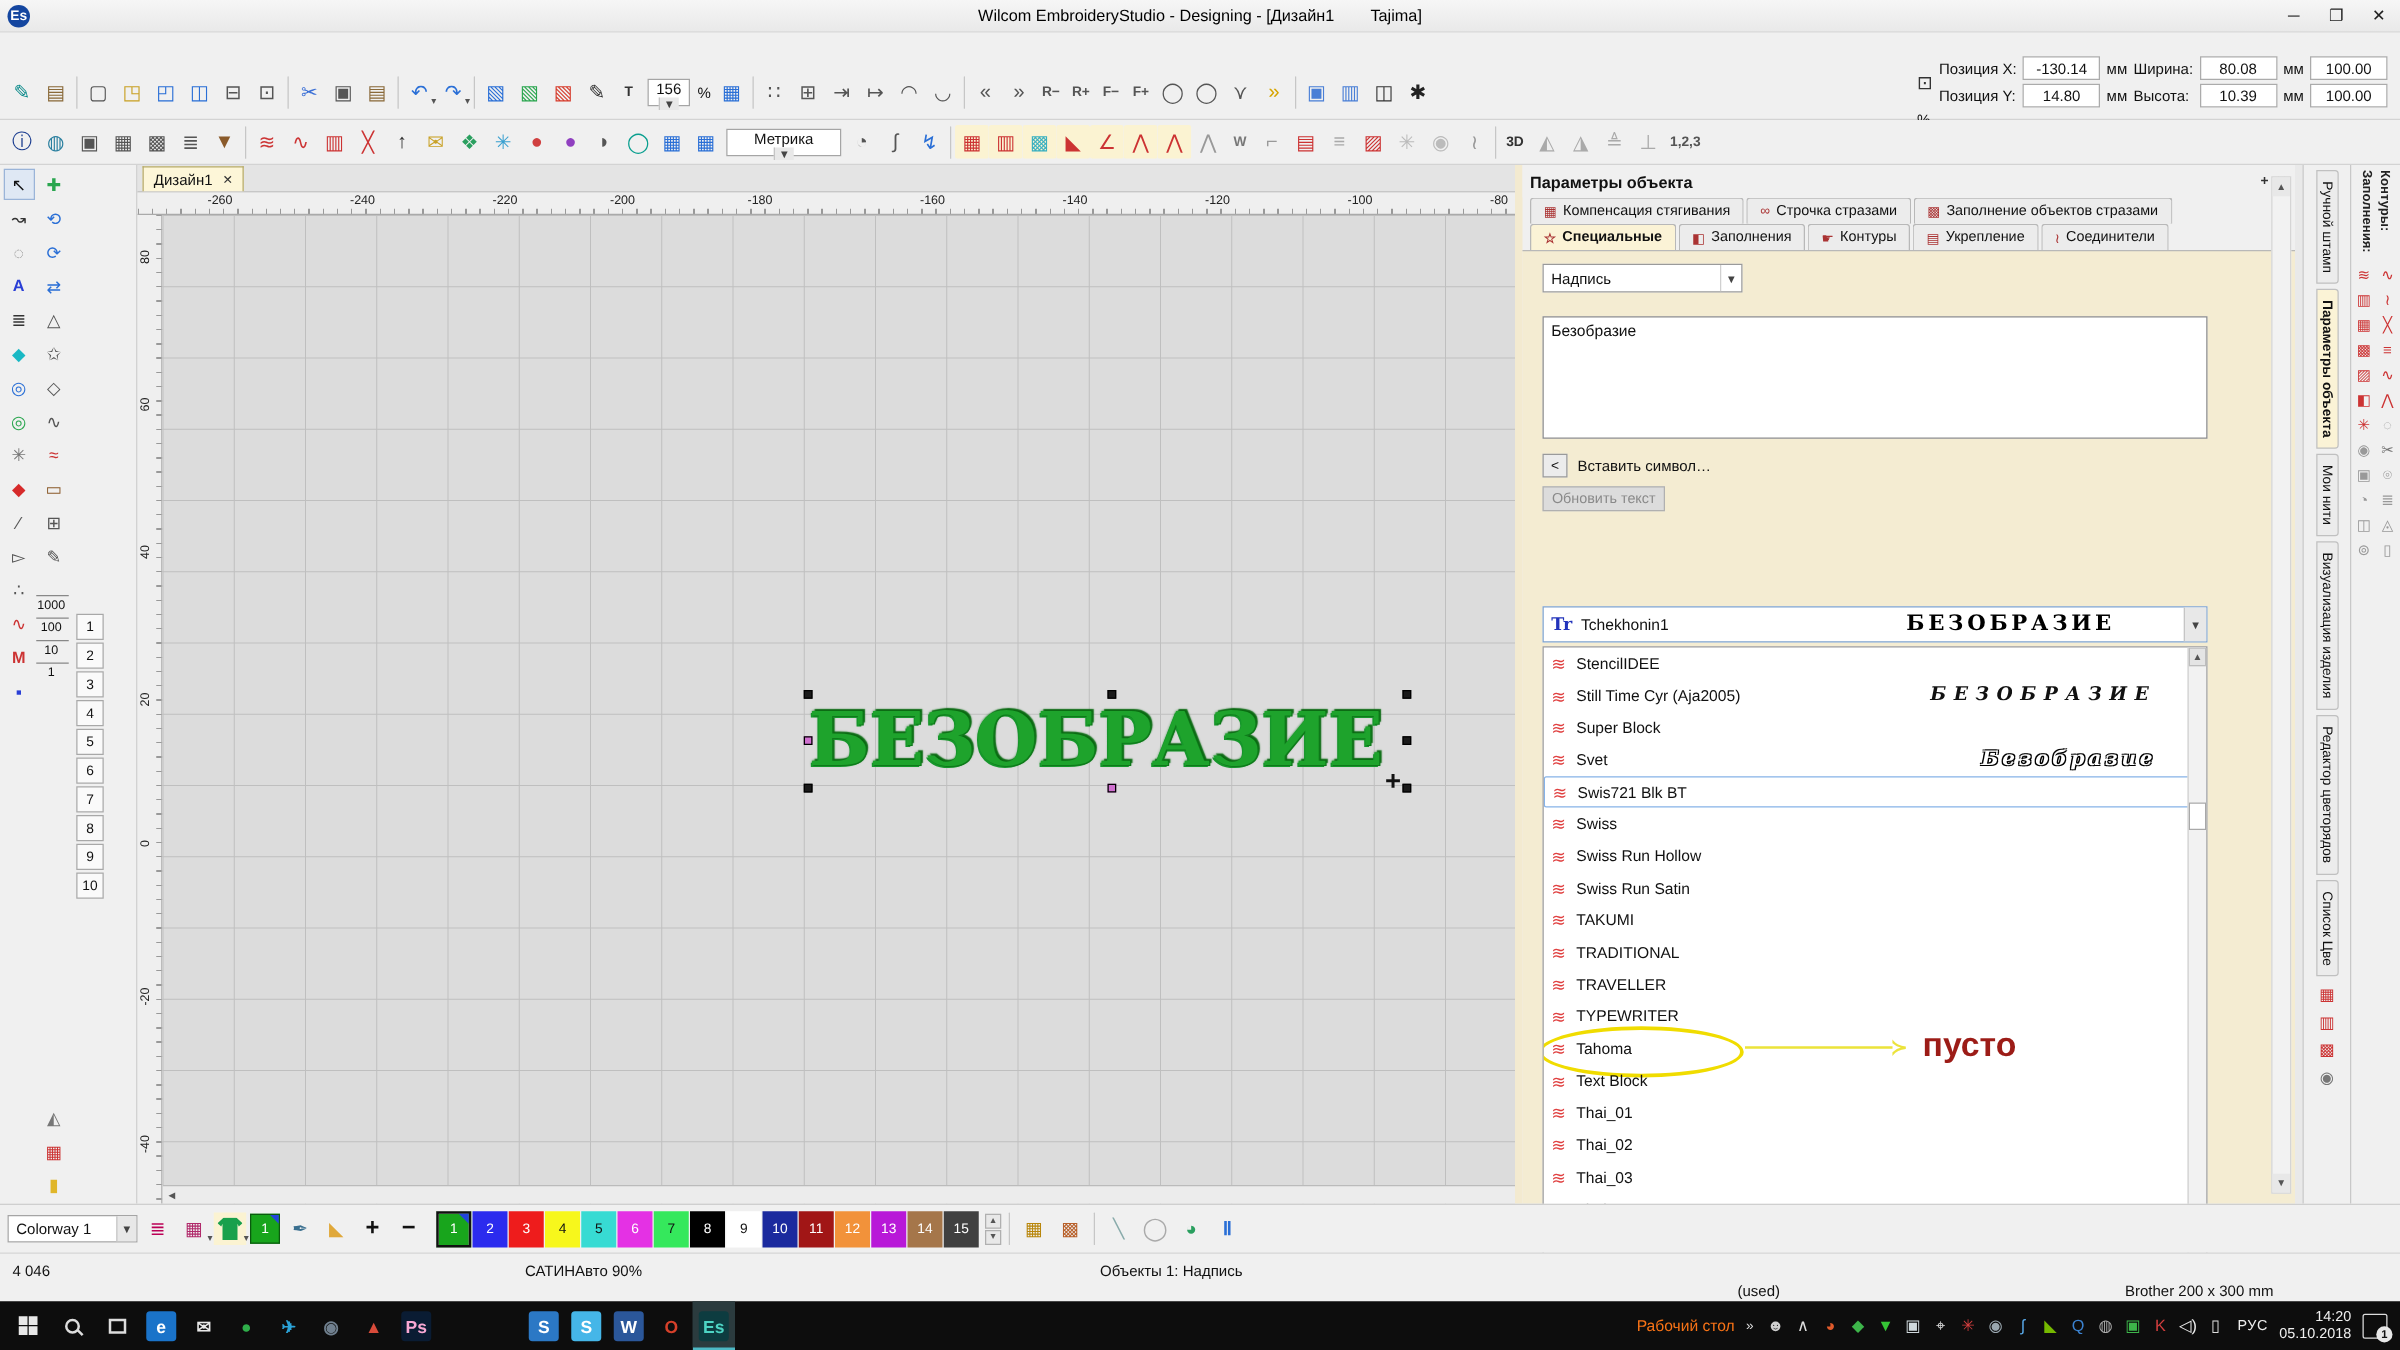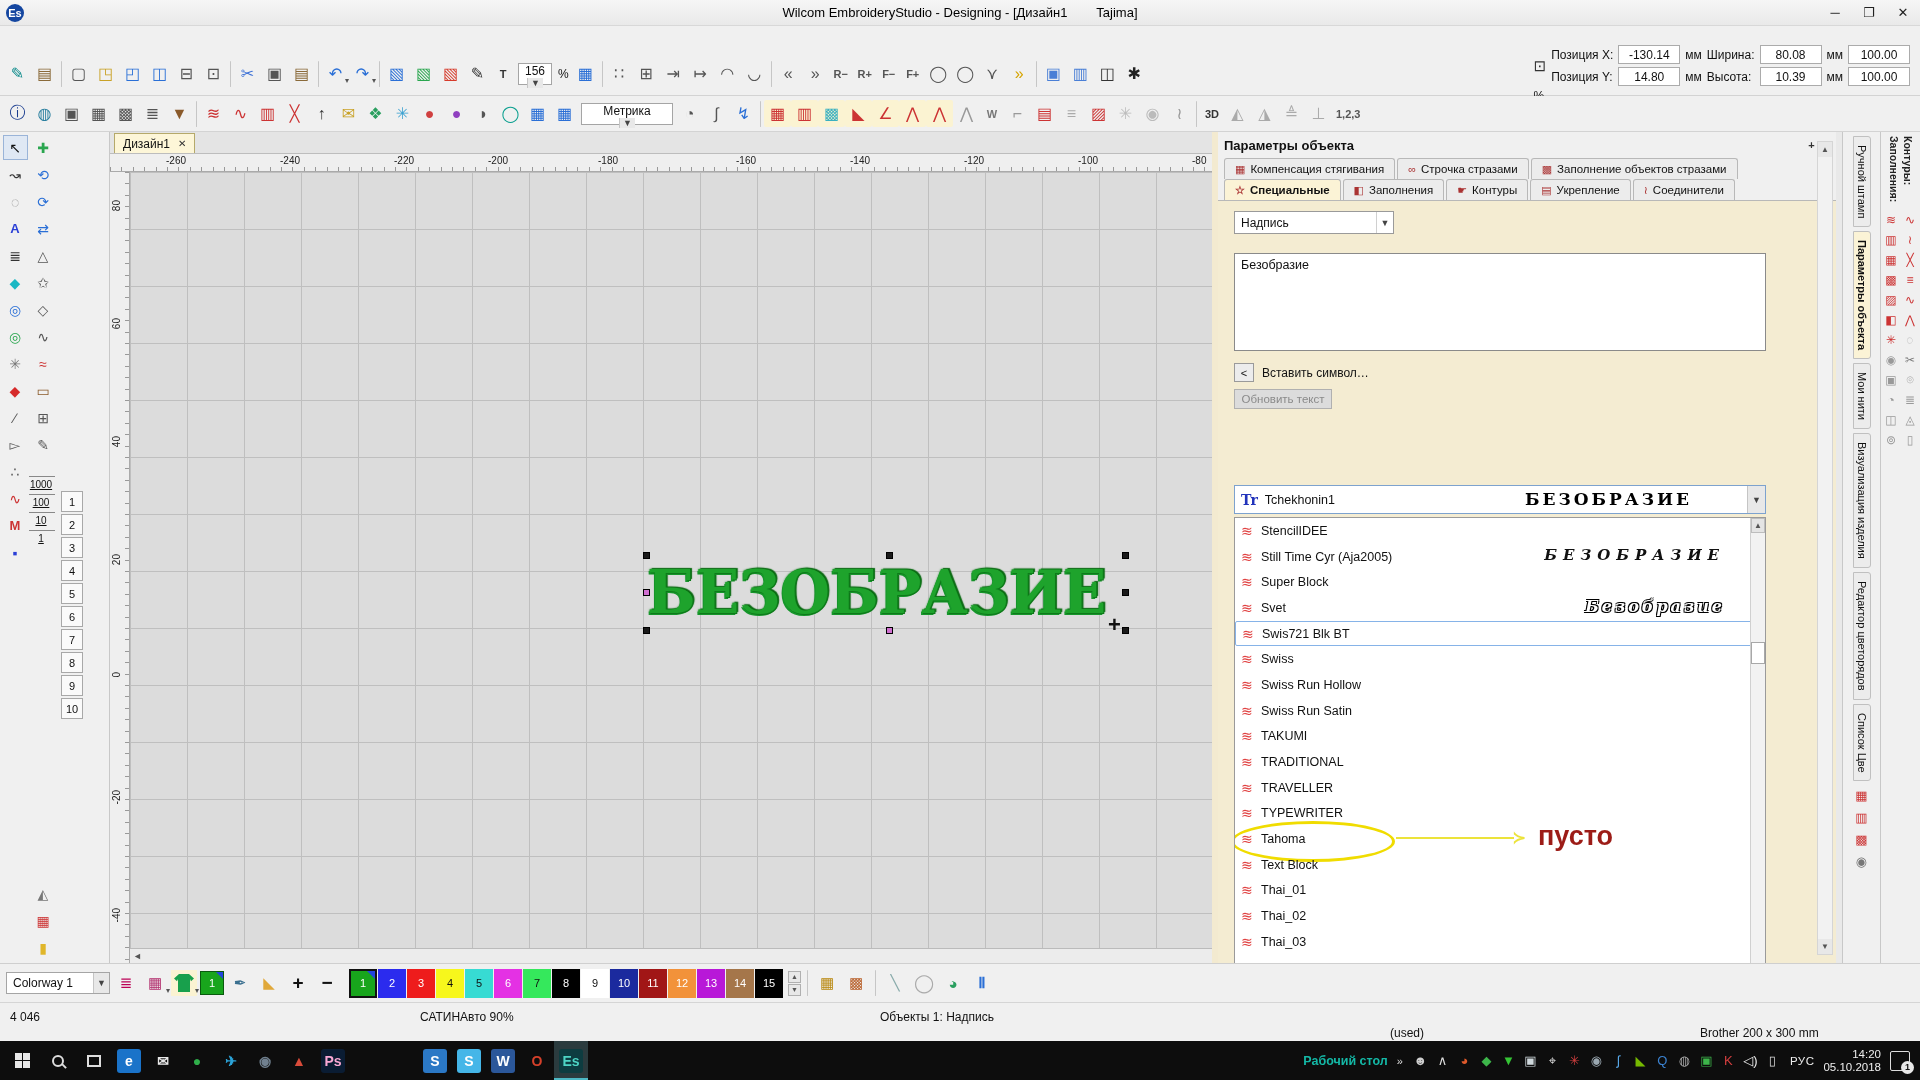--- a/index.html
+++ b/index.html
@@ -45,21 +45,21 @@
     display:flex;padding:2px 1px;}
   .tcol{display:flex;flex-direction:column;align-items:center;}
   .tcol1{width:28px;}.tcol2{width:28px;}
   .tool{width:25px;height:25px;display:flex;align-items:center;justify-content:center;font-size:14px;
     border:1px solid transparent;margin:1px 0;}
   .tool.a{background:#dfe8f4;border:1px solid #9ab4d8;}
   .tool.txt{font-weight:bold;font-size:13px;}
   .numcol{width:30px;display:flex;flex-direction:column;align-items:center;margin-top:356px;}
   .numbtn{width:22px;height:21px;border:1px solid #a8a8a8;background:#fafafa;display:flex;align-items:center;
     justify-content:center;font-size:11px;margin:1px 0;}
-  .scale{margin-top:18px;display:flex;flex-direction:column;align-items:flex-end;width:100%;padding-right:2px;text-decoration:underline;}
+  .scale{margin-top:18px;display:flex;flex-direction:column;align-items:flex-end;width:100%;padding-right:2px;}
   .scale span{font-size:10px;border-top:1px solid #888;padding:2px 2px 4px 0;width:100%;text-align:center;}
   .ybottom{margin-top:auto;display:flex;flex-direction:column;align-items:center;}
   
   .workspace{position:absolute;left:110px;top:0;bottom:0;width:1102px;background:#dcdcdc;}
   .doctabs{height:22px;background:#e4e4e4;border-bottom:1px solid #bdbdbd;display:flex;align-items:flex-end;padding-left:4px;}
   .doctab{height:20px;background:#fdf6d8;border:1px solid #b5a96a;border-bottom:none;display:flex;align-items:center;
     padding:0 8px;font-size:12px;gap:8px;}
   .doctab .x{font-size:10px;color:#333;}
   .hruler{position:relative;height:18px;background:#efefef;border-bottom:1px solid #aaa;overflow:hidden;
     background-image:repeating-linear-gradient(to right,#999 0 1px,transparent 1px 11.4px);background-size:100% 5px;
@@ -180,21 +180,21 @@
   .winlogo i{background:#e8e8e8;}
   .magnifier{width:12px;height:12px;border:2px solid #ddd;border-radius:50%;position:relative;}
   .magnifier::after{content:"";position:absolute;width:6px;height:2px;background:#ddd;transform:rotate(45deg);
     right:-5px;bottom:-2px;}
   .taskview{width:14px;height:12px;border:2px solid #ddd;position:relative;background:#0d0d0d;}
   .app{width:34px;height:39px;display:flex;align-items:center;justify-content:center;font-size:16px;flex:none;position:relative;}
   .app .tile{width:24px;height:24px;display:flex;align-items:center;justify-content:center;border-radius:3px;
     font-weight:bold;font-size:14px;}
   .app.active{background:#2b3b3e;box-shadow:inset 0 -2px 0 #4db8c4;}
   .trayzone{margin-left:auto;display:flex;align-items:center;gap:9px;padding-right:6px;}
-  .desklbl{font-size:12.5px;color:#14b8a6;font-weight:bold;}
+  .desklbl{font-size:12.5px;color:#f97316;}
   .chev{font-size:11px;color:#ddd;}
   .tray{width:17px;text-align:center;font-size:13px;flex:none;}
   .lang{font-size:11.5px;letter-spacing:.5px;}
   .clock{text-align:right;font-size:11.5px;line-height:13px;}
   .note{width:20px;height:20px;border:1px solid #ddd;border-radius:2px;position:relative;}
   .note b{position:absolute;right:-5px;bottom:-4px;width:13px;height:13px;border-radius:50%;background:#e8e8e8;
     color:#111;font-size:9px;display:flex;align-items:center;justify-content:center;}
 </style>
 </head>
 <body>
@@ -750,21 +750,21 @@
         <span class="sw dark" style="background: rgb(55, 219, 211);">5</span>
         <span class="sw" style="background: rgb(228, 49, 228);">6</span>
         <span class="sw dark" style="background: rgb(53, 232, 92);">7</span>
         <span class="sw" style="background: rgb(0, 0, 0);">8</span>
         <span class="sw dark" style="background: rgb(255, 255, 255);">9</span>
         <span class="sw" style="background: rgb(27, 42, 158);">10</span>
         <span class="sw" style="background: rgb(161, 22, 22);">11</span>
         <span class="sw" style="background: rgb(242, 146, 58);">12</span>
         <span class="sw" style="background: rgb(184, 24, 216);">13</span>
         <span class="sw" style="background: rgb(165, 118, 74);">14</span>
-        <span class="sw" style="background: #000000;">15</span>
+        <span class="sw" style="background: #404040;">15</span>
       </div>
     <span class="spin">
         <span>▲</span>
         <span>▼</span>
       </span>
     <span class="tbi sep"></span>
     <span class="pic" style="color:#b8860b;">▦</span>
     <span class="pic" style="color:#b8602a;">▩</span>
     <span class="tbi sep"></span>
     <span class="pic" style="color:#8aa;">╲</span>

